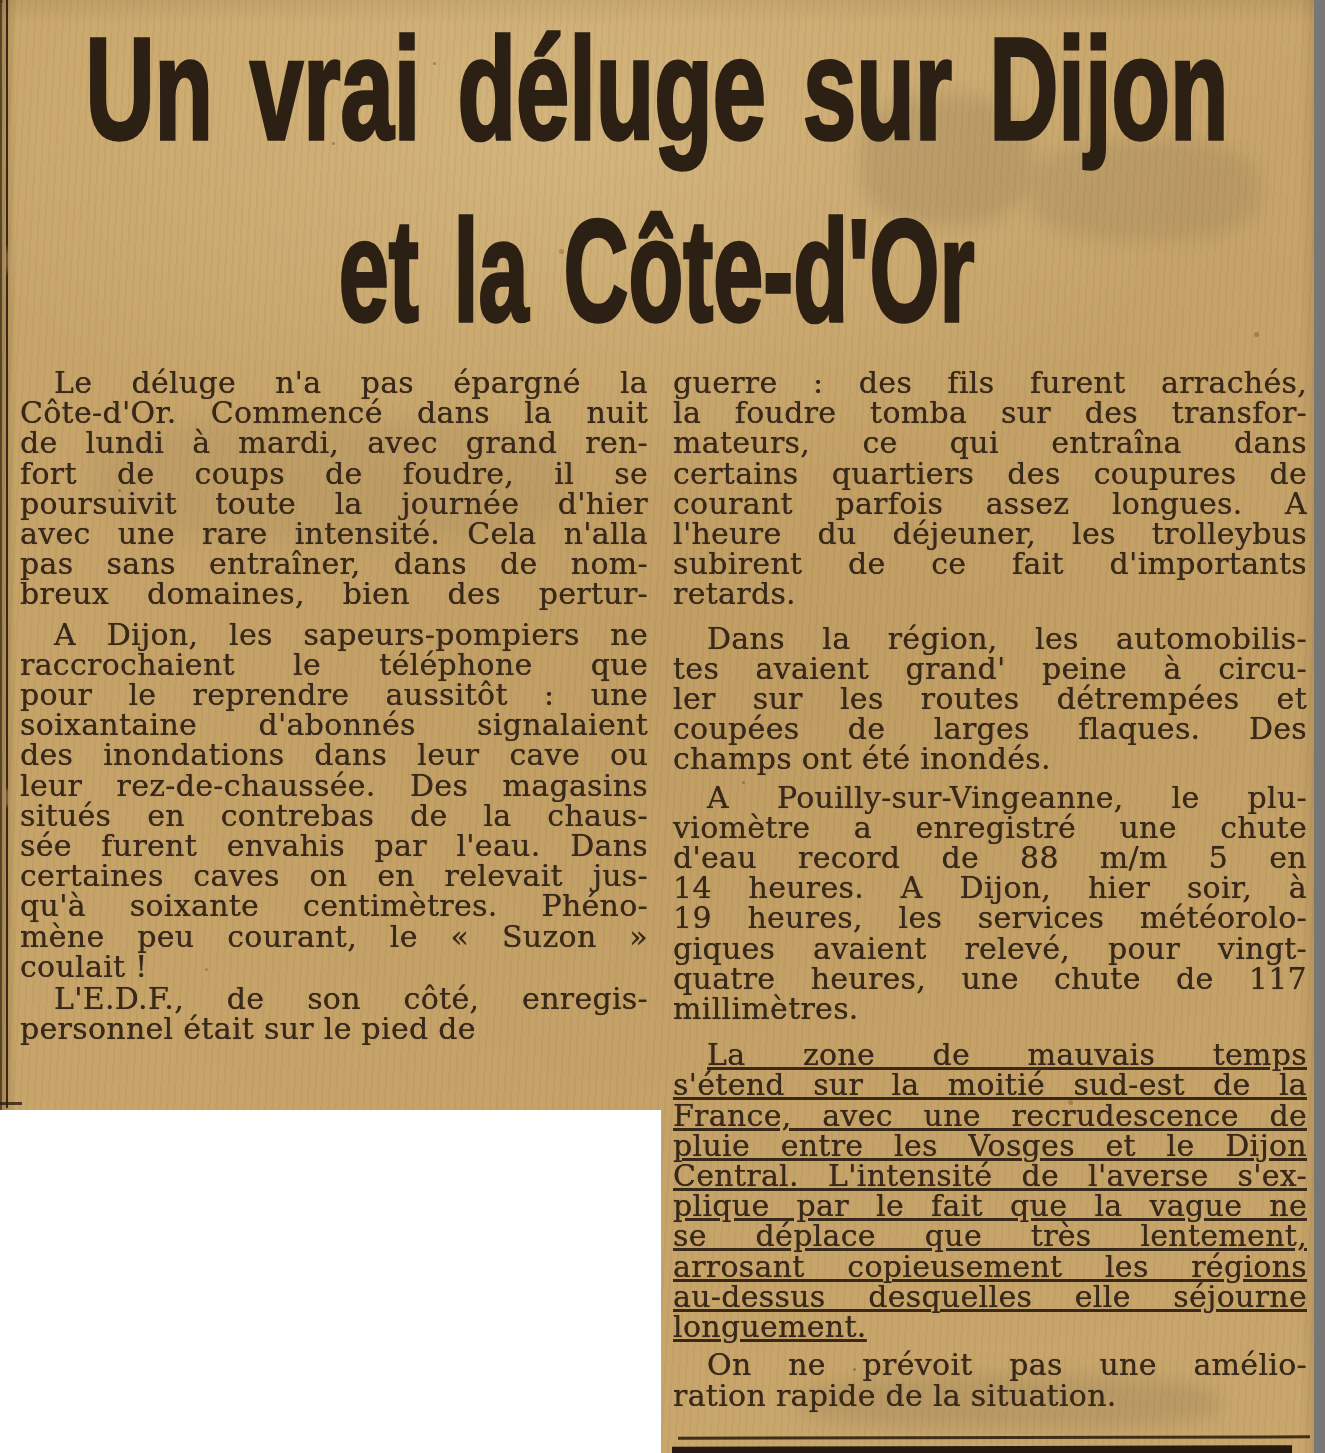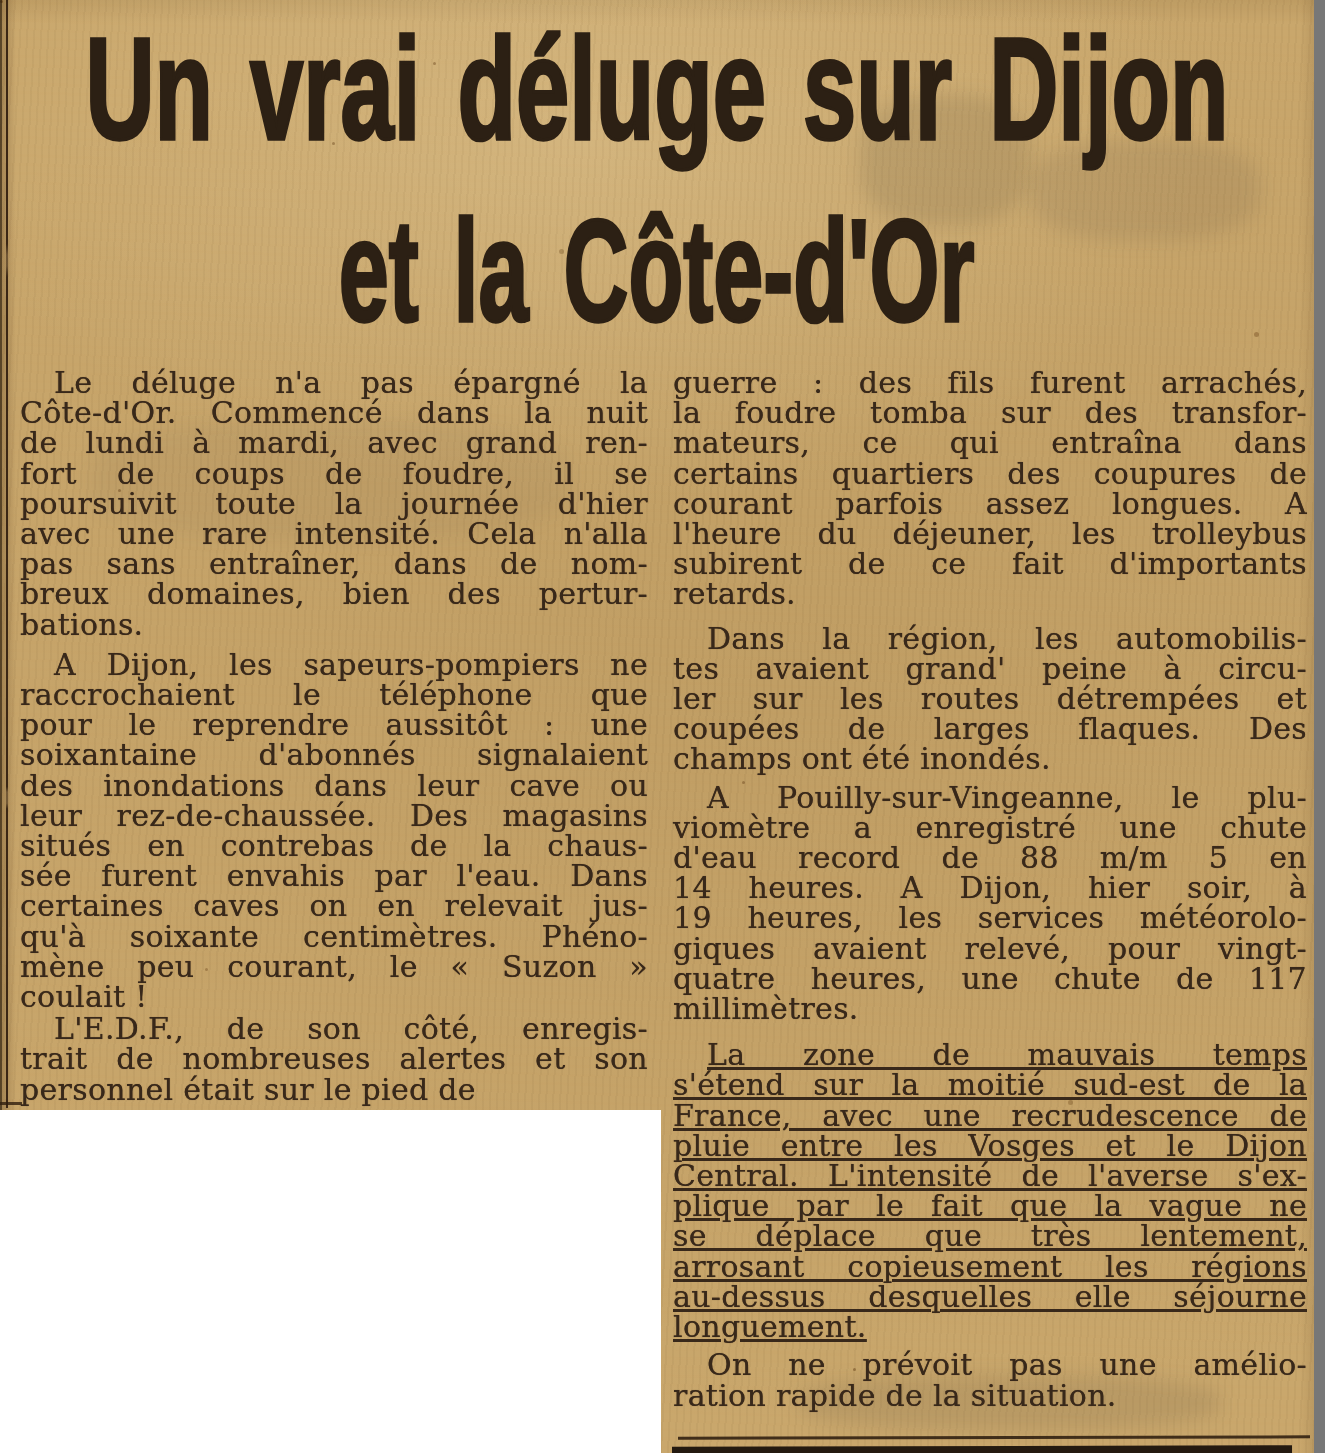--- a/index.html
+++ b/index.html
@@ -148,39 +148,37 @@
   <div class="col col-left" id="col-left">
       <div class="para p0">
         <div class="line first">Le déluge n'a pas épargné la</div>
         <div class="line">Côte-d'Or. Commencé dans la nuit</div>
         <div class="line">de lundi à mardi, avec grand ren-</div>
         <div class="line">fort de coups de foudre, il se</div>
         <div class="line">poursuivit toute la journée d'hier</div>
         <div class="line">avec une rare intensité. Cela n'alla</div>
         <div class="line">pas sans entraîner, dans de nom-</div>
         <div class="line">breux domaines, bien des pertur-</div>
-        <div class="line last">bations.</div>
       </div>
       <div class="para p1">
         <div class="line first">A Dijon, les sapeurs-pompiers ne</div>
         <div class="line">raccrochaient le téléphone que</div>
         <div class="line">pour le reprendre aussitôt : une</div>
         <div class="line">soixantaine d'abonnés signalaient</div>
         <div class="line">des inondations dans leur cave ou</div>
         <div class="line">leur rez-de-chaussée. Des magasins</div>
         <div class="line">situés en contrebas de la chaus-</div>
         <div class="line">sée furent envahis par l'eau. Dans</div>
         <div class="line">certaines caves on en relevait jus-</div>
         <div class="line">qu'à soixante centimètres. Phéno-</div>
         <div class="line">mène peu courant, le « Suzon »</div>
         <div class="line last">coulait !</div>
       </div>
       <div class="para p2">
         <div class="line first">L'E.D.F., de son côté, enregis-</div>
-        <div class="line">trait de nombreuses alertes et son</div>
         <div class="line last">personnel était sur le pied de</div>
       </div>
     </div>
   <div class="col col-right" id="col-right">
       <div class="para p0">
         <div class="line">guerre : des fils furent arrachés,</div>
         <div class="line">la foudre tomba sur des transfor-</div>
         <div class="line">mateurs, ce qui entraîna dans</div>
         <div class="line">certains quartiers des coupures de</div>
         <div class="line">courant parfois assez longues. A</div>

